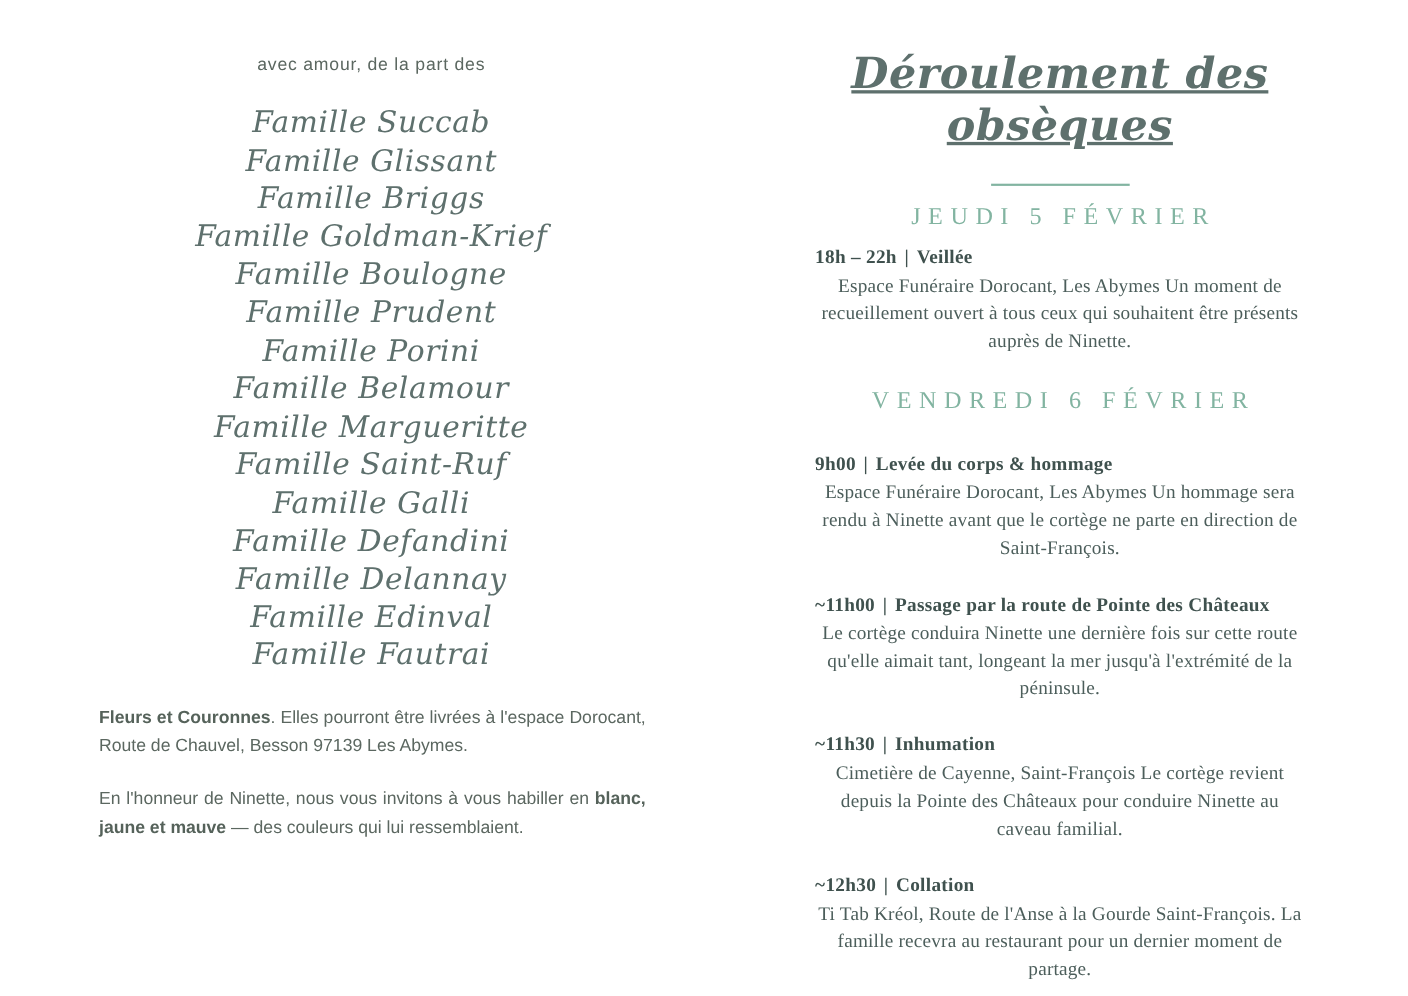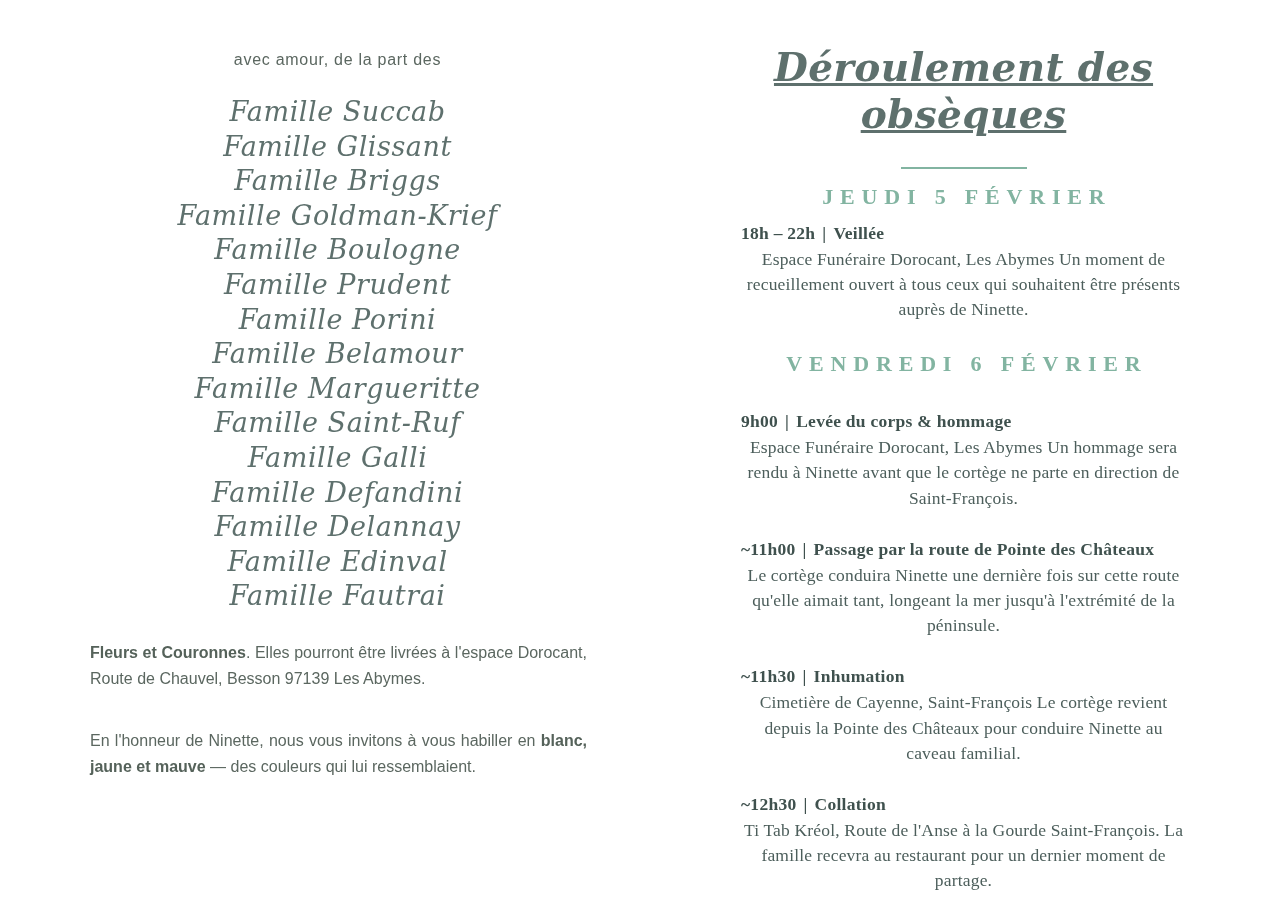--- a/index.html
+++ b/index.html
@@ -51,21 +51,21 @@
   .note{
     font-family:"Liberation Sans", sans-serif;
     font-size:16px;
     line-height:26px;
     color:var(--left-text);
     text-align:justify;
     text-align-last:left;
     width:497px;
   }
   .note-flowers{margin-top:26px;}
-  .note-dress{margin-top:36px;}
+  .note-dress{margin-top:22px;}
   .note b{font-weight:bold;color:#55625a;}
 
   
   .program-title{
     text-align:center;
     font-family:"DejaVu Serif", serif;
     font-style:italic;
     font-size:39px;
     line-height:1.2;
     color:var(--script-gray);
@@ -73,21 +73,21 @@
     text-decoration:underline;
   }
   .title-divider{
     width:126px;height:2px;
     background:var(--accent-teal);
     margin:29px auto 0 auto;
   }
   .day-heading{
     text-align:center;
     font-size:22px;
-    font-weight:bold;
+    font-weight:normal;
     letter-spacing:0.31em;
     text-indent:0.31em; 
     color:var(--accent-teal);
     margin-top:15px;
   }
   .day-heading.second{
     margin-top:29px;
     margin-bottom:32px;
   }
   .day-heading.first{

